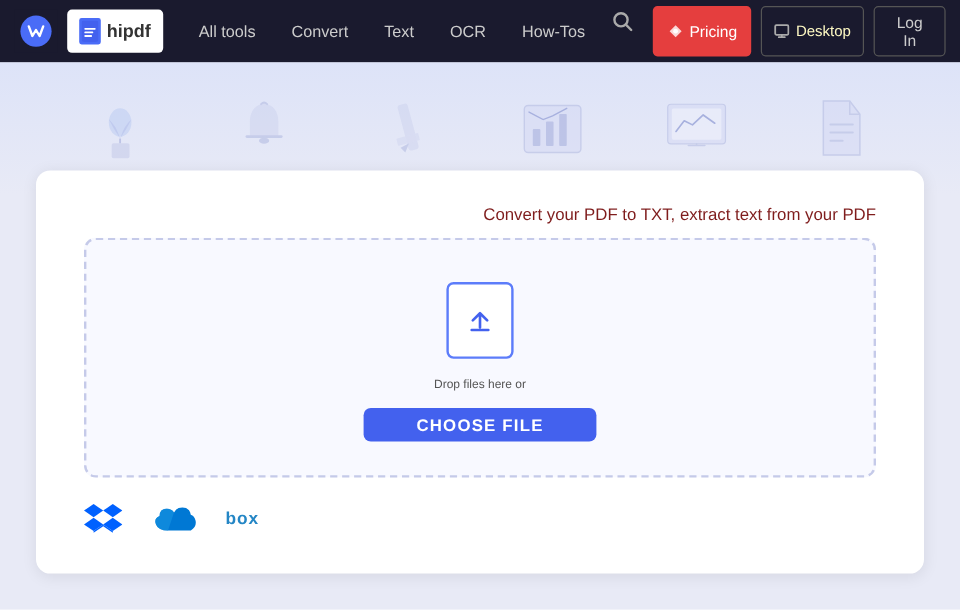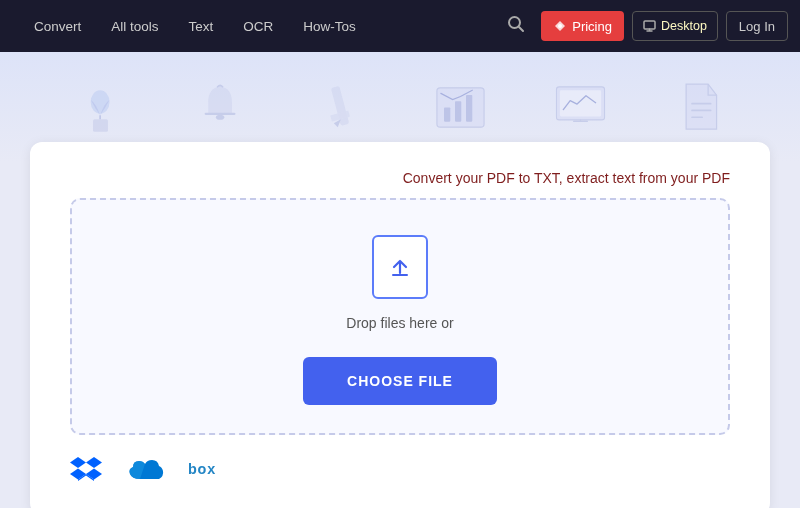--- a/index.html
+++ b/index.html
@@ -198,30 +198,30 @@
       border-radius: 6px;
       display: flex;
       flex-direction: column;
       align-items: center;
       justify-content: center;
       margin-bottom: 16px;
       position: relative;
       background: white;
     }
     .drop-text {
-      font-size: 14px;
+      font-size: 10px;
       color: #555;
-      margin-bottom: 26px;
+      margin-bottom: 14px;
     }
     .choose-btn {
       background: #4361ee;
       color: white;
       border: none;
       border-radius: 6px;
-      padding: 16px 44px;
+      padding: 6px 44px;
       font-size: 14px;
       font-weight: 700;
       letter-spacing: 1px;
       cursor: pointer;
       text-transform: uppercase;
     }
     .cloud-icons {
       display: flex;
       align-items: center;
       gap: 24px;
@@ -233,24 +233,41 @@
       justify-content: center;
     }
 
     
     .hero-svg { width: 55px; height: 55px; }
   </style>
 </head>
 <body>
 
 <nav class="navbar">
+  <div class="logo-area">
+    <div class="ws-logo">
+      <svg viewBox="0 0 28 28" fill="none">
+        <circle cx="14" cy="14" r="13" fill="#4a6cf7"></circle>
+        <path d="M8 10 L11 18 L14 13 L17 18 L20 10" stroke="white" stroke-width="2" fill="none" stroke-linecap="round" stroke-linejoin="round"></path>
+      </svg>
+    </div>
+    <div class="hipdf-logo">
+      <div class="hipdf-logo-icon">
+        <svg width="14" height="18" viewBox="0 0 14 18" fill="none">
+          <rect width="14" height="18" rx="2" fill="#4361ee"></rect>
+          <path d="M3 7h8M3 10h6M3 13h5" stroke="white" stroke-width="1.5" stroke-linecap="round"></path>
+        </svg>
+      </div>
+      <span class="hipdf-logo-text">hipdf</span>
+    </div>
+  </div>
 
   <div class="nav-links">
+    <span class="nav-link">All tools</span>
     <span class="nav-link">Convert</span>
-    <span class="nav-link">All tools</span>
     <span class="nav-link">Text</span>
     <span class="nav-link">OCR</span>
     <span class="nav-link">How-Tos</span>
   </div>
 
   <div class="nav-right">
     <span class="search-icon-btn">
       <svg width="18" height="18" viewBox="0 0 18 18" fill="none">
         <circle cx="7.5" cy="7.5" r="5.5" stroke="#aaa" stroke-width="2"></circle>
         <path d="M12 12 L16 16" stroke="#aaa" stroke-width="2" stroke-linecap="round"></path>

